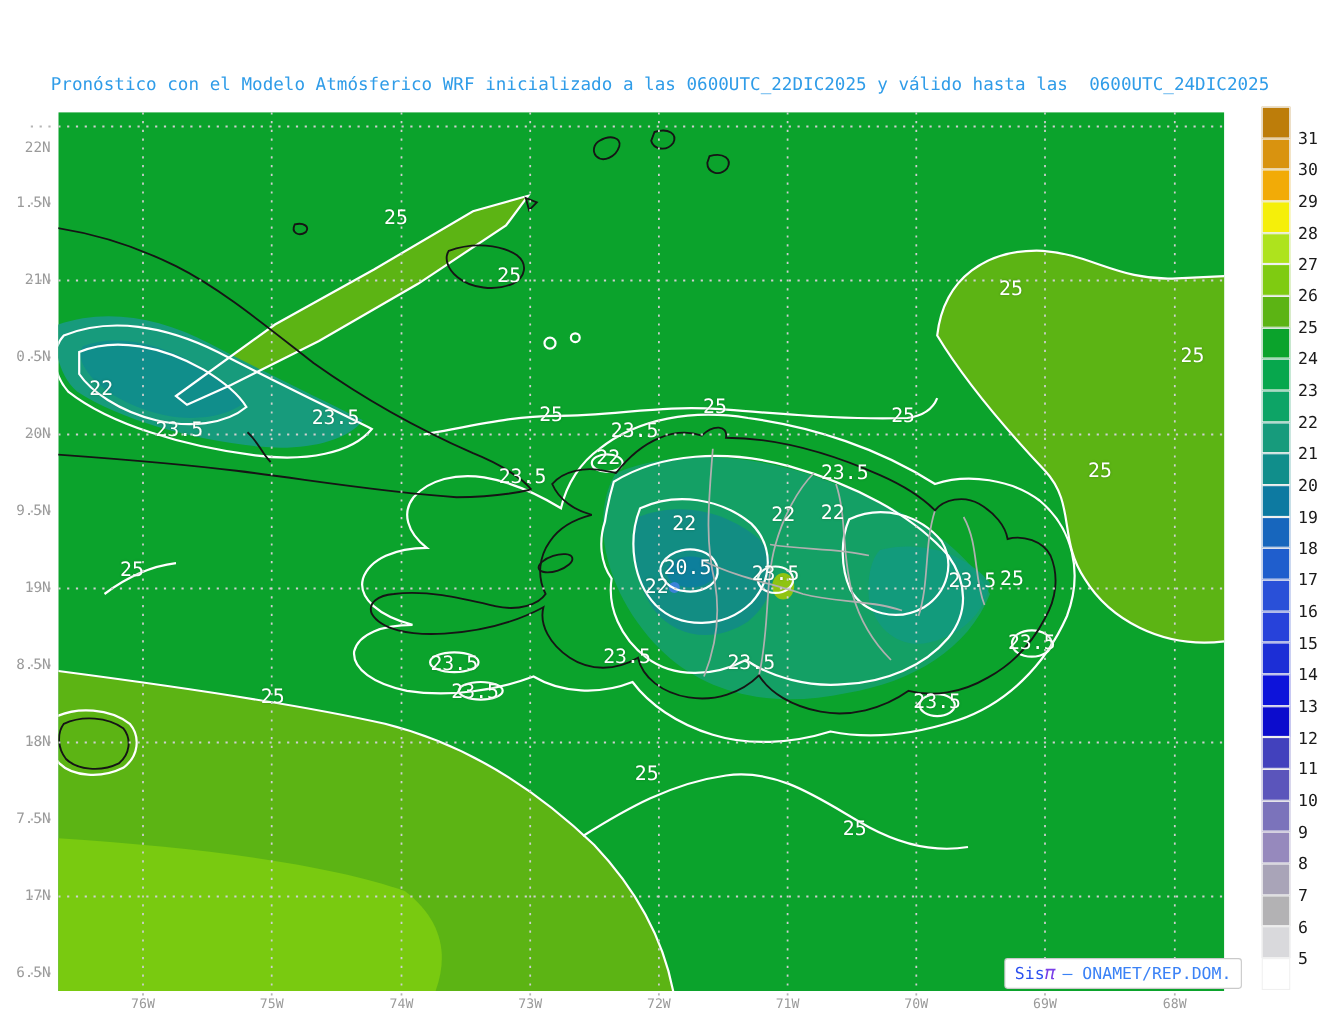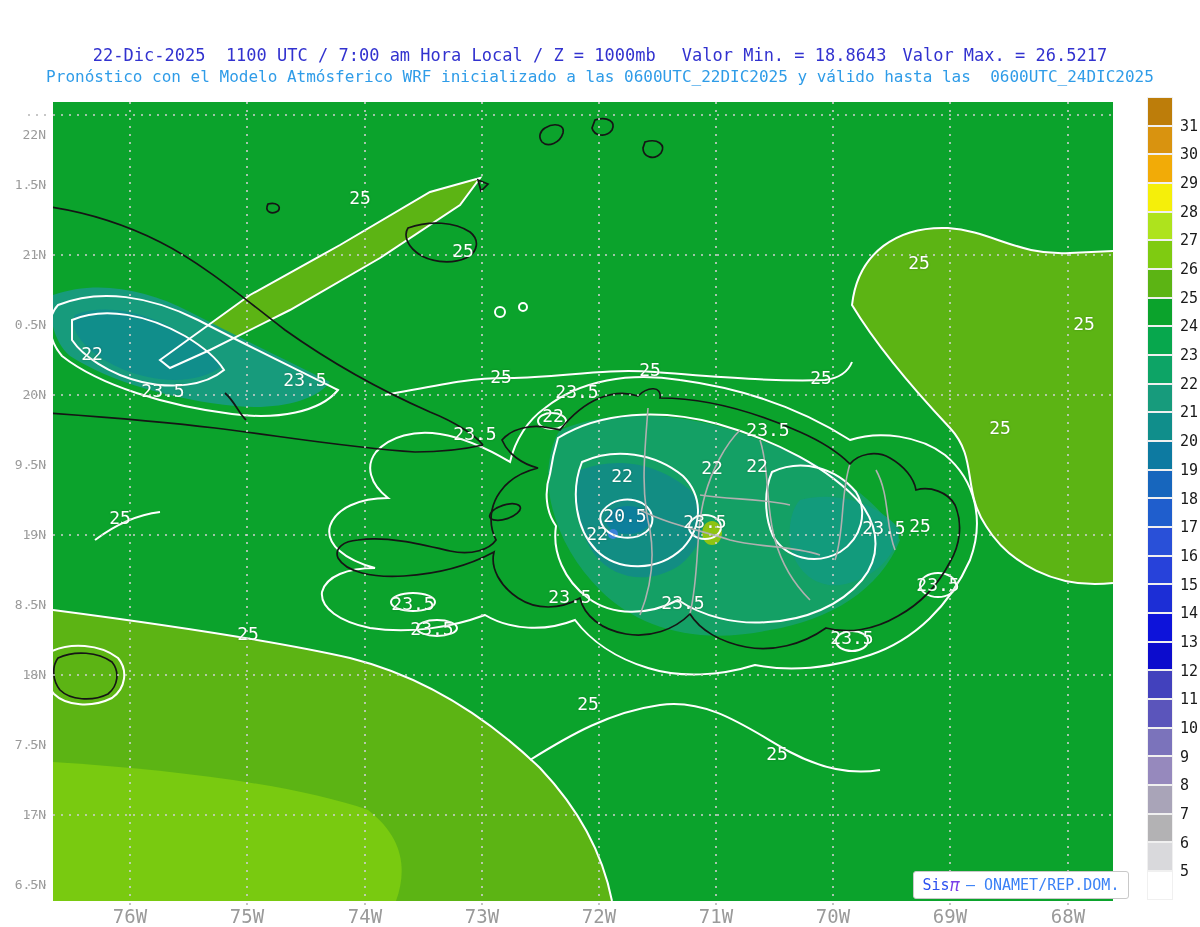--- a/index.html
+++ b/index.html
@@ -7,40 +7,39 @@
         font-family:"DejaVu Sans Mono","Liberation Mono",monospace;}
   .title{position:absolute;top:4px;left:0;width:1200px;text-align:center;
          font-size:30px;color:#000;letter-spacing:0px;white-space:pre;}
   .hline{position:absolute;left:0;width:1200px;text-align:center;white-space:pre;}
   .l1{top:45px;font-size:17px;color:#3232cf;}
   .l1 .sep{display:inline-block;width:26px;}
   .l1 .sep2{display:inline-block;width:16px;}
   .l2{top:67px;font-size:16px;color:#2f9ce8;}
   svg.map{position:absolute;left:0;top:0;}
   .ylab{position:absolute;width:46px;text-align:right;font-size:13px;color:#9a9a9a;}
-  .xlab{position:absolute;width:60px;text-align:center;font-size:19px;color:#9a9a9a;}
+  .xlab{position:absolute;width:60px;text-align:center;font-size:12px;color:#9a9a9a;}
   .clabel{position:absolute;transform:translate(-50%,-55%);color:#ffffff;
           font-size:18px;text-shadow:0 0 2px rgba(0,60,0,.35);white-space:nowrap;}
   .cbar{position:absolute;left:1147px;top:97px;width:26px;height:803px;}
   .cbar-cell{width:26px;box-sizing:border-box;border:1px solid #f0f0f0;}
   .cbar-lab{position:absolute;left:1180px;width:36px;font-size:15px;color:#1a1a1a;}
   .credit{position:absolute;left:913px;top:871px;width:214px;height:26px;background:#fff;
           border:1.5px solid #c9c9c9;border-radius:3px;display:flex;align-items:center;
           justify-content:center;font-size:15px;white-space:pre;}
   .credit .sis{color:#2b50f0;}
   .credit .pi{color:#7a3fe8;font-style:italic;font-size:17px;margin-right:6px;}
   .credit .rest{color:#3b82f6;}
 </style>
 </head>
 <body>
 
 <div class="page">
 
 
-  <div class="hline l1"><span>22-Dic-2025  1100 UTC / 7:00 am Hora Local / Z = 1000mb</span><span class="sep"></span><span>Valor Min. = 18.8643</span><span class="sep2"></span><span>Valor Max. = 26.5217</span></div>
 
   <div class="hline l2">Pronóstico con el Modelo Atmósferico WRF inicializado a las 0600UTC_22DIC2025 y válido hasta las  0600UTC_24DIC2025</div>
 
   <svg class="map" width="1200" height="927" viewBox="0 0 1200 927">
     <defs>
       <clipPath id="mapclip">
           <rect x="53" y="102" width="1060" height="799"></rect>
         </clipPath>
     </defs>
 

